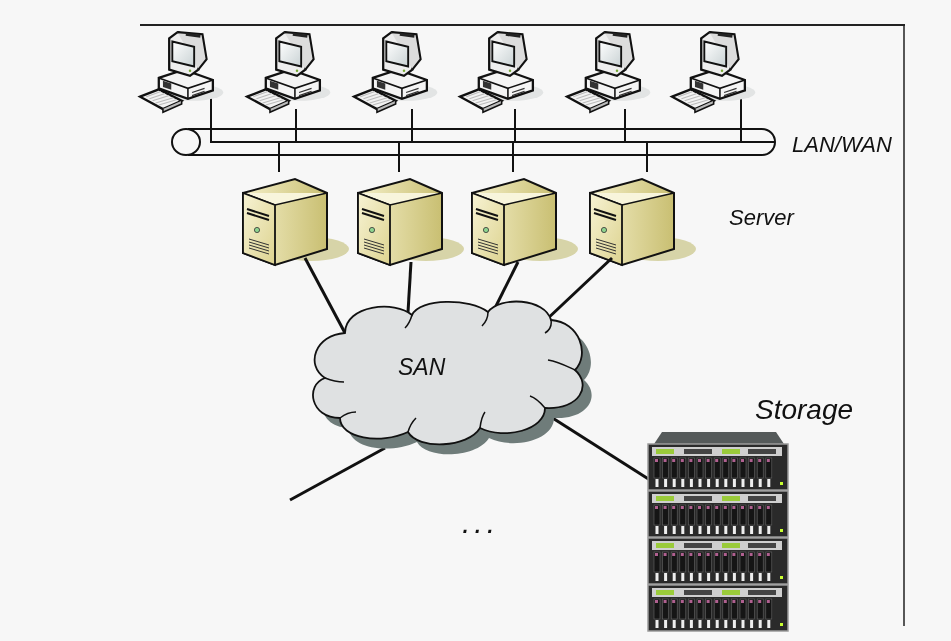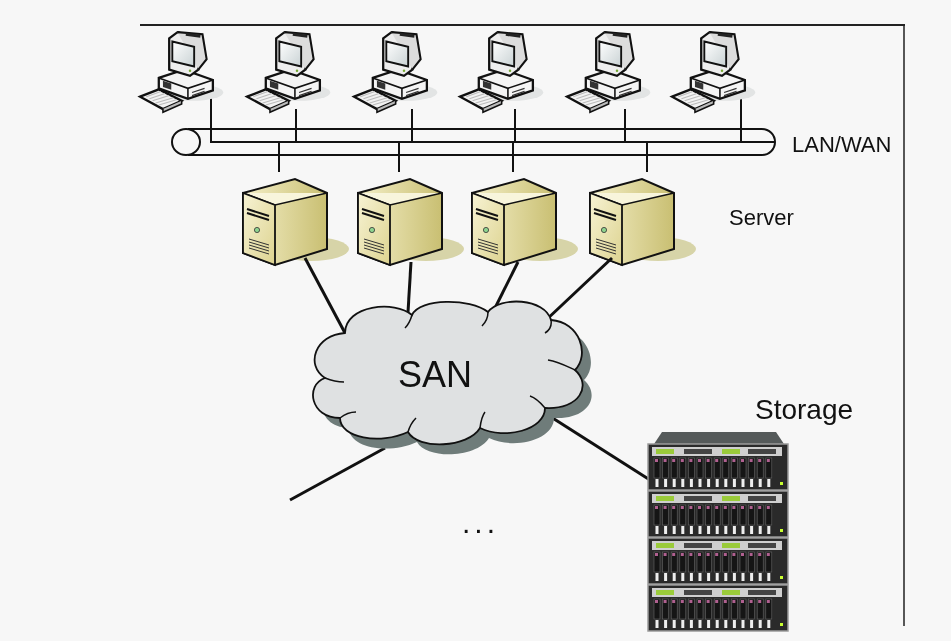--- a/index.html
+++ b/index.html
@@ -1,18 +1,18 @@
 <!DOCTYPE html>
 <html><head>
   <meta charset="utf-8">
   <style>
     html, body { margin:0; padding:0; }
     body { width:951px; height:641px; background:#f7f7f7; overflow:hidden; position:relative; font-family:"Liberation Sans", sans-serif; }
     svg { position:absolute; left:0; top:0; }
-    .lbl { position:absolute; color:#111; font-family:"Liberation Sans", sans-serif; white-space:nowrap; }
+    .lbl { position:absolute; color:#111; font-family:"Liberation Sans", sans-serif; white-space:nowrap;font-style:italic; }
   </style>
 </head>
 <body>
 
 <svg id="diagram" width="951" height="641" viewBox="0 0 951 641" xmlns="http://www.w3.org/2000/svg">
   <defs>
     <linearGradient id="srvFace" x1="0" y1="0" x2="1" y2="1">
       <stop offset="0" stop-color="#f7f3d4"></stop>
       <stop offset="1" stop-color="#ddd390"></stop>
     </linearGradient>
@@ -396,15 +396,15 @@
       <rect x="758.7" y="620" width="3" height="8" fill="#eeeeee"></rect>
       <rect x="765.8" y="599" width="6" height="20" fill="#151515" stroke="#666" stroke-width="0.6"></rect>
       <rect x="766.8" y="600" width="3" height="3" fill="#b06090"></rect>
       <rect x="767.3" y="620" width="3" height="8" fill="#eeeeee"></rect>
       <rect x="780" y="623" width="3" height="3" fill="#c8ff30"></rect>
     </g>
 </svg>
 
 <div class="lbl" style="left:792px; top:132px; font-size:22px;">LAN/WAN</div>
 <div class="lbl" style="left:729px; top:205px; font-size:22px;text-align:center;">Server</div>
-<div class="lbl" style="left:398px; top:354px; font-size:36px;">SAN</div>
+<div class="lbl" style="left:398px; top:354px; font-size:23px;">SAN</div>
 <div class="lbl" style="left:755px; top:394px; font-size:28px;">Storage</div>
 <div class="lbl" style="left:462px; top:506px; font-size:30px; letter-spacing:4px;">...</div>
 
 </body></html>

